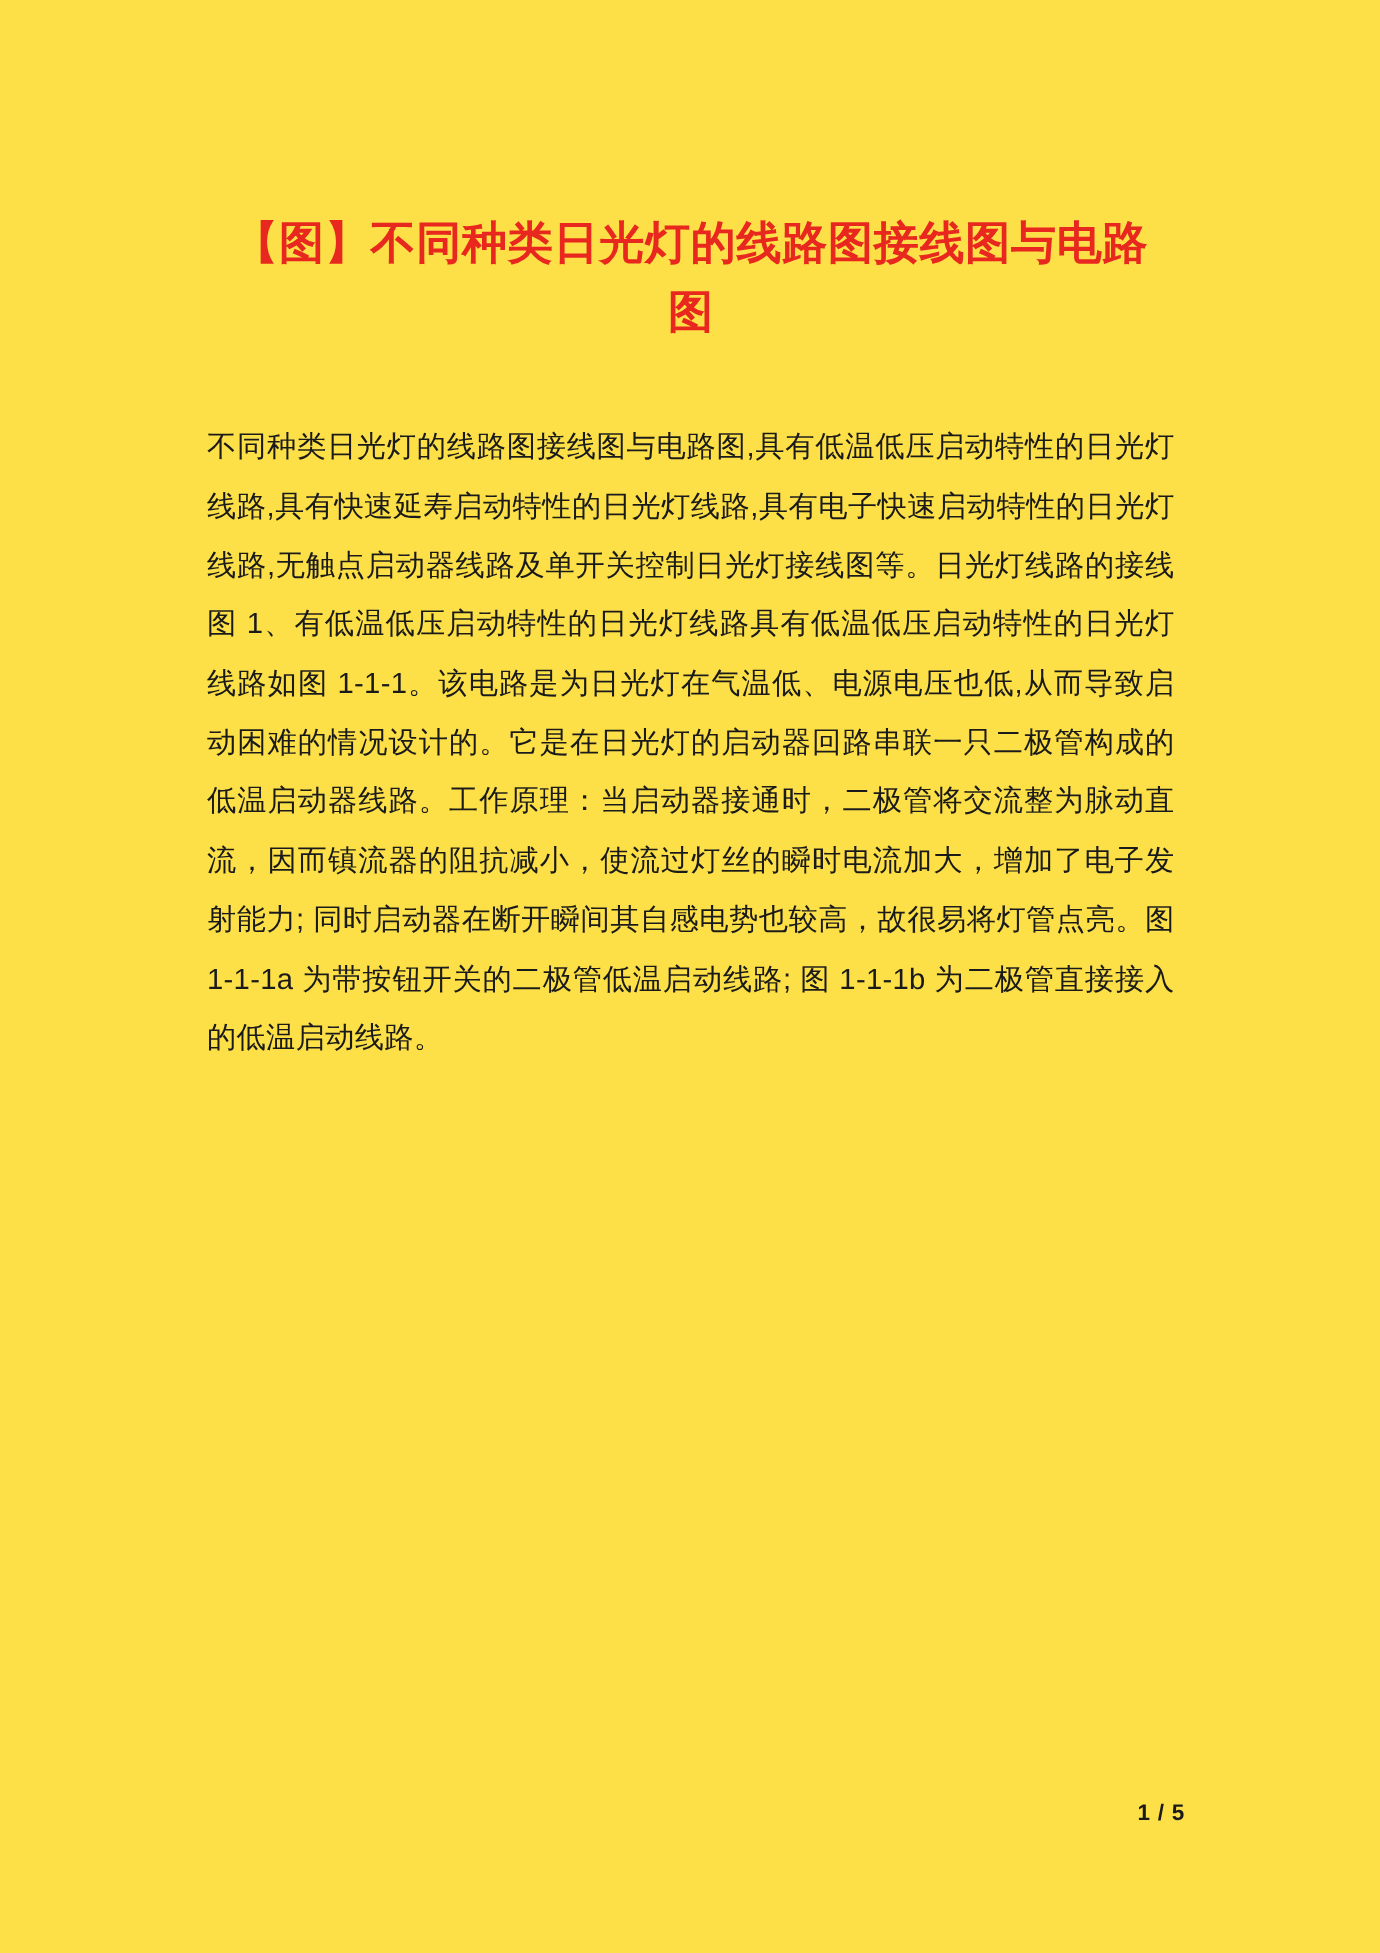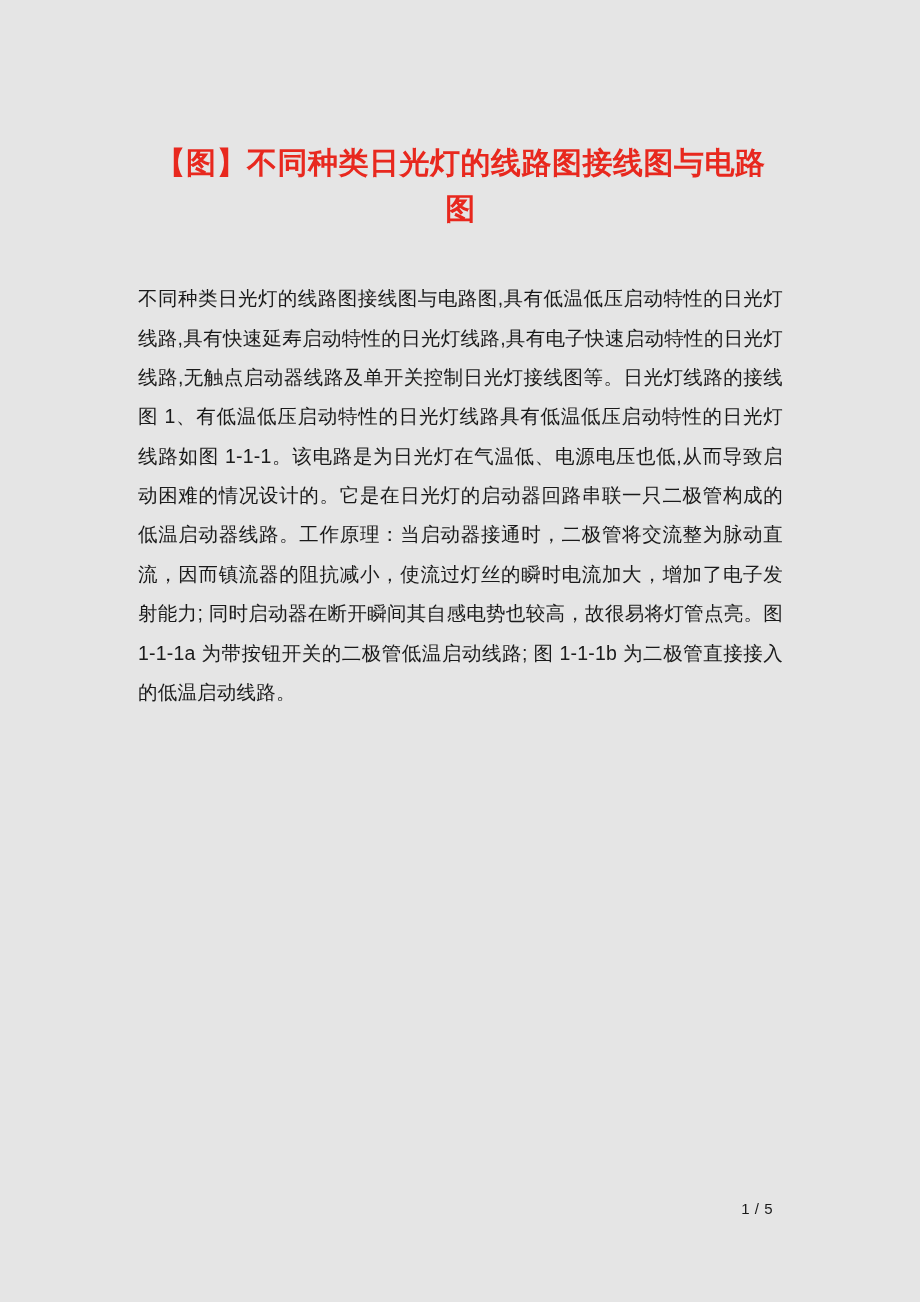--- a/index.html
+++ b/index.html
@@ -13,21 +13,21 @@
     font-family: "Liberation Sans", sans-serif;
     position: relative;
     overflow: hidden;
   }
   .page {
     position: absolute;
     left: 0;
     top: 0;
     width: 920px;
     height: 1302px;
-    background: #e5e5e5;
+    background: #fde047;
   }
   .content {
     position: absolute;
     left: 138px;
     top: 140px;
     width: 645px;
   }
   .doc-title {
     color: #e8281e;
     font-size: 30px;
@@ -42,24 +42,24 @@
     margin-top: 48px;
     color: #1a1a1a;
     font-size: 19.5px;
     line-height: 2.02;
     text-align: justify;
     text-justify: inter-ideograph;
     letter-spacing: 0.2px;
   }
   .page-number {
     position: absolute;
-    right: 147px;
+    right: 130px;
     bottom: 85px;
     font-size: 15px;
-    font-weight: normal;
+    font-weight: bold;
     color: #1a1a1a;
     letter-spacing: 0.5px;
     text-align: right;
   }
 </style>
 </head>
 <body>
 
 <div class="page">
   <div class="content">

